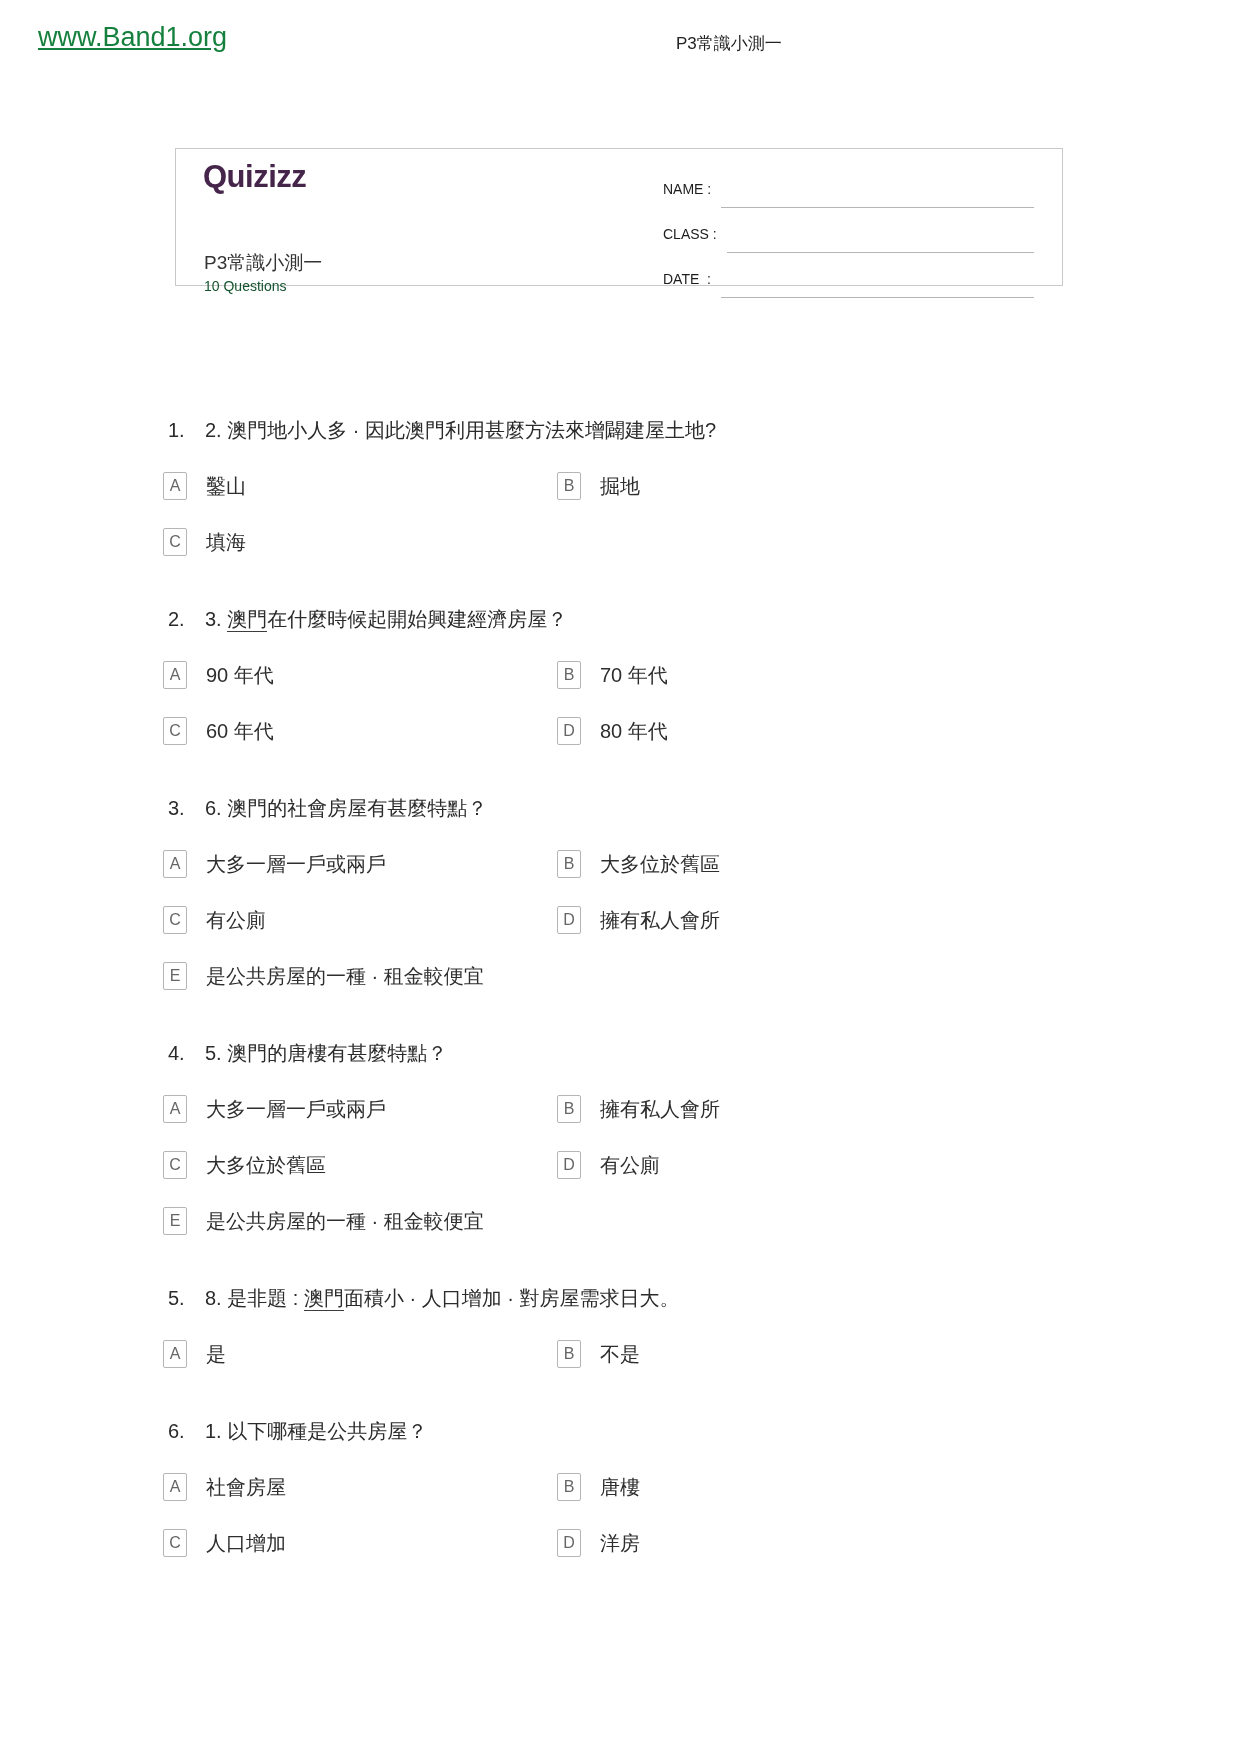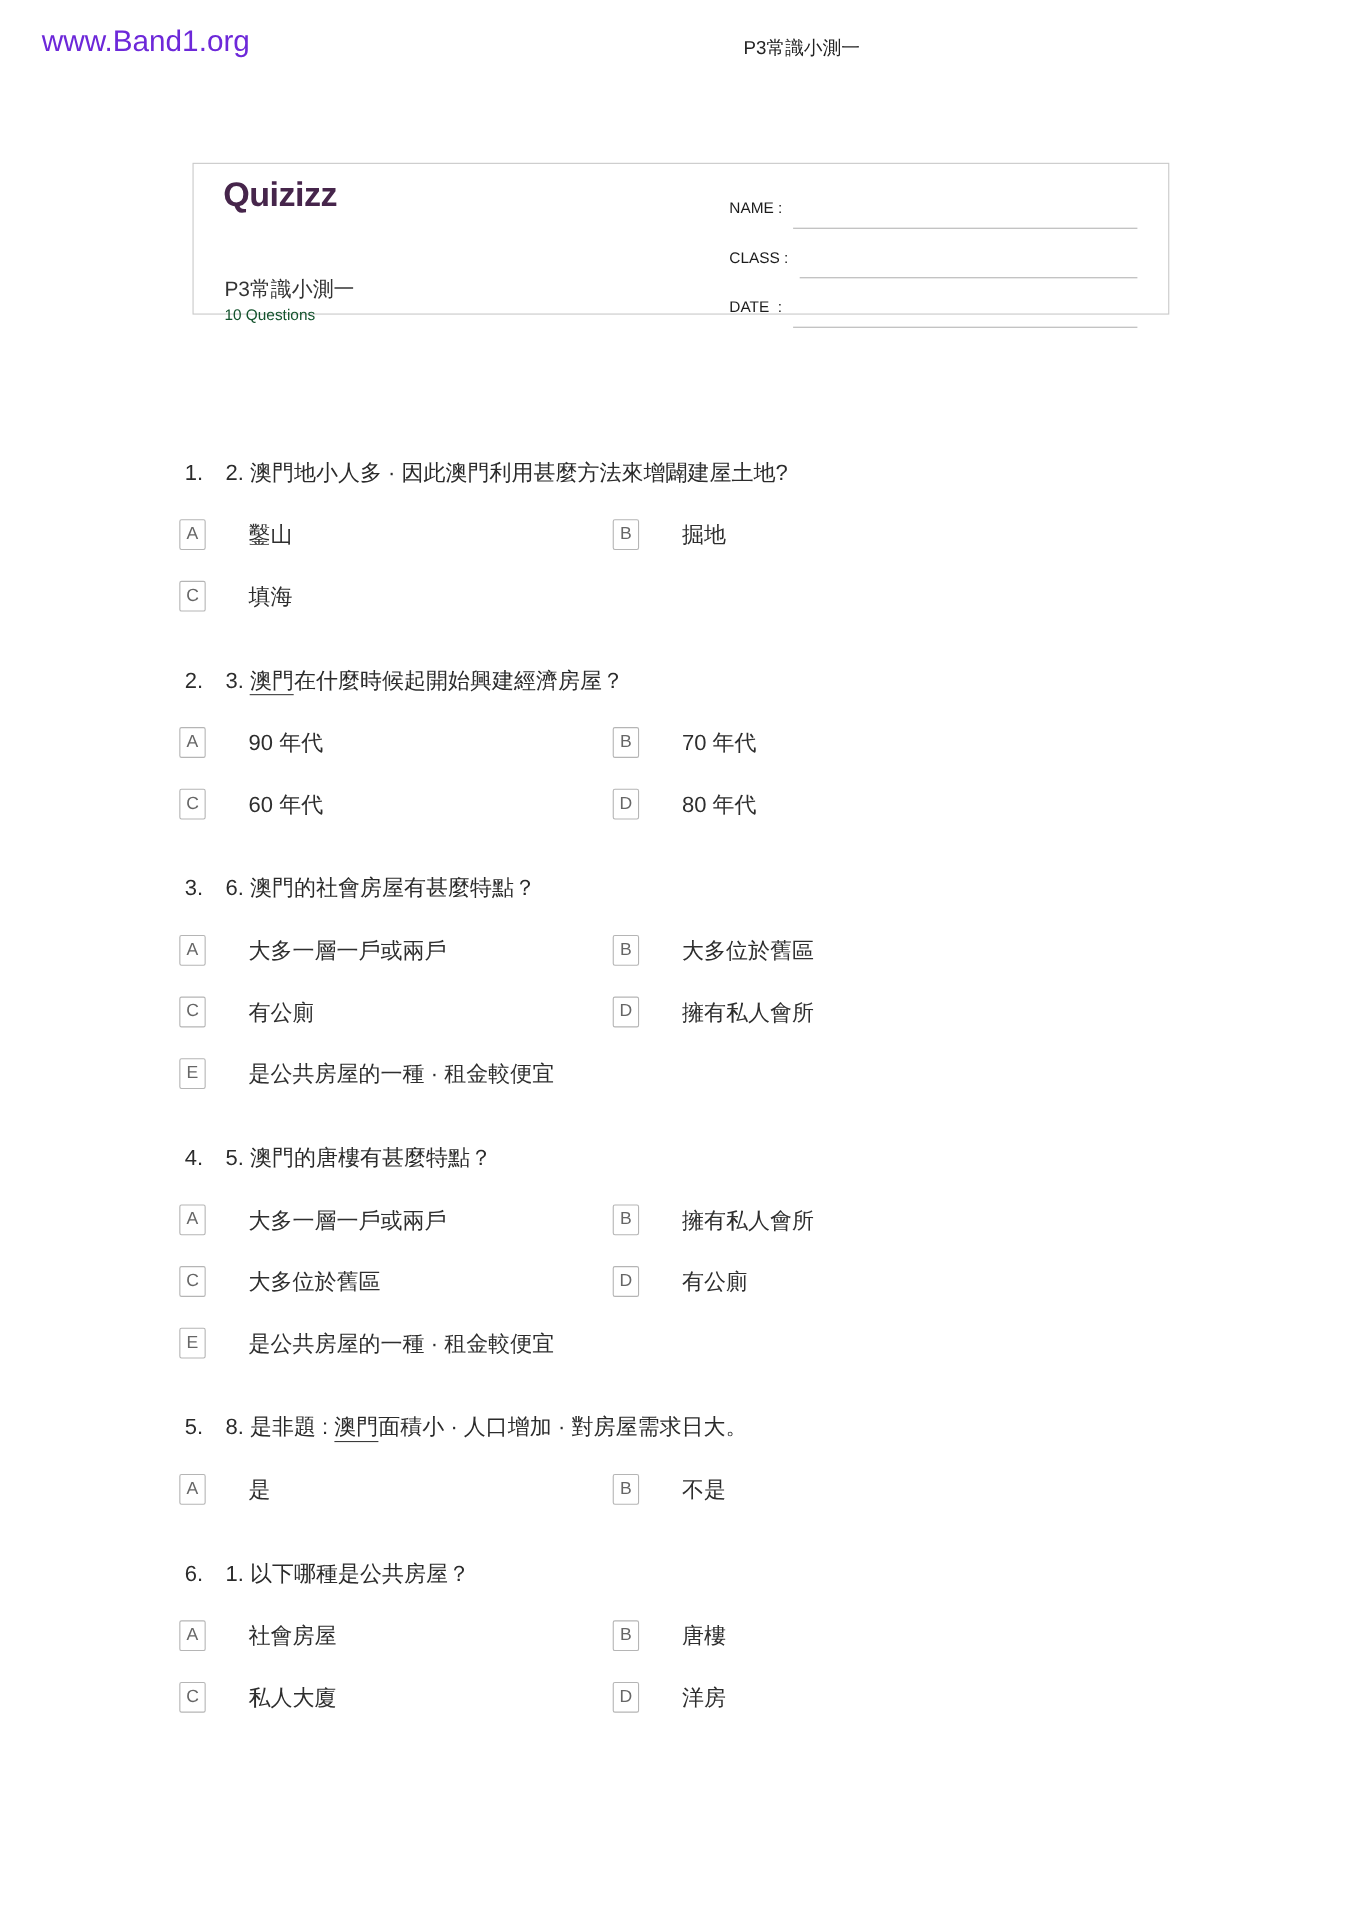--- a/index.html
+++ b/index.html
@@ -1,20 +1,20 @@
 <!DOCTYPE html>
 <html><head>
 <meta charset="utf-8">
 <style>
   html, body { margin:0; padding:0; }
   body {
     width:1240px; height:1754px; background:#ffffff; position:relative;
     font-family:"Liberation Sans", sans-serif; overflow:hidden;
   }
-  .watermark { position:absolute; left:38px; top:22px; font-size:27px; color:#6d28d9; }
+  .watermark { position:absolute; left:38px; top:22px; font-size:27px; color:#15803d;text-decoration:underline; }
   .top-title { position:absolute; left:676px; top:32px; font-size:17px; color:#222222; }
 
   .header-card {
     position:absolute; left:175px; top:148px; width:888px; height:138px;
     border:1px solid #c9c9c9; box-sizing:border-box; background:#ffffff;
   }
   .logo {
     position:absolute; left:27px; top:10px; font-size:31px; font-weight:800;
     letter-spacing:-0.5px;
   }
@@ -34,21 +34,21 @@
   .u-seg { border-bottom:1.5px solid #3c3c3c; padding-bottom:1px; }
 
   .options { display:grid; grid-template-columns:394px 1fr; row-gap:26px; }
   .option { display:flex; align-items:center; height:30px; }
   .opt-box {
     flex:0 0 24px; width:24px; height:28px; box-sizing:border-box;
     border:1px solid #b5b5b5; border-radius:2px;
     display:flex; align-items:center; justify-content:center;
     font-size:16px; color:#666666; background:#ffffff;
   }
-  .opt-text { margin-left:39px; font-size:20px; color:#2e2e2e; white-space:pre; }
+  .opt-text { margin-left:19px; font-size:20px; color:#2e2e2e; white-space:pre; }
 </style>
 </head>
 <body>
 
 <div class="watermark">www.Band1.org</div>
 <div class="top-title">P3常識小測一</div>
 
 <div class="header-card">
   <div class="logo" style="color: rgb(70, 37, 75);">Quizizz</div>
   <div class="quiz-title">P3常識小測一</div>
@@ -195,21 +195,21 @@
         <div class="option">
           <span class="opt-box">A</span>
           <span class="opt-text">社會房屋</span>
         </div>
         <div class="option">
           <span class="opt-box">B</span>
           <span class="opt-text">唐樓</span>
         </div>
         <div class="option">
           <span class="opt-box">C</span>
-          <span class="opt-text">私人大廈</span>
+          <span class="opt-text">人口增加</span>
         </div>
         <div class="option">
           <span class="opt-box">D</span>
           <span class="opt-text">洋房</span>
         </div>
       </div>
     </div>
   </div>
 
 </body></html>

